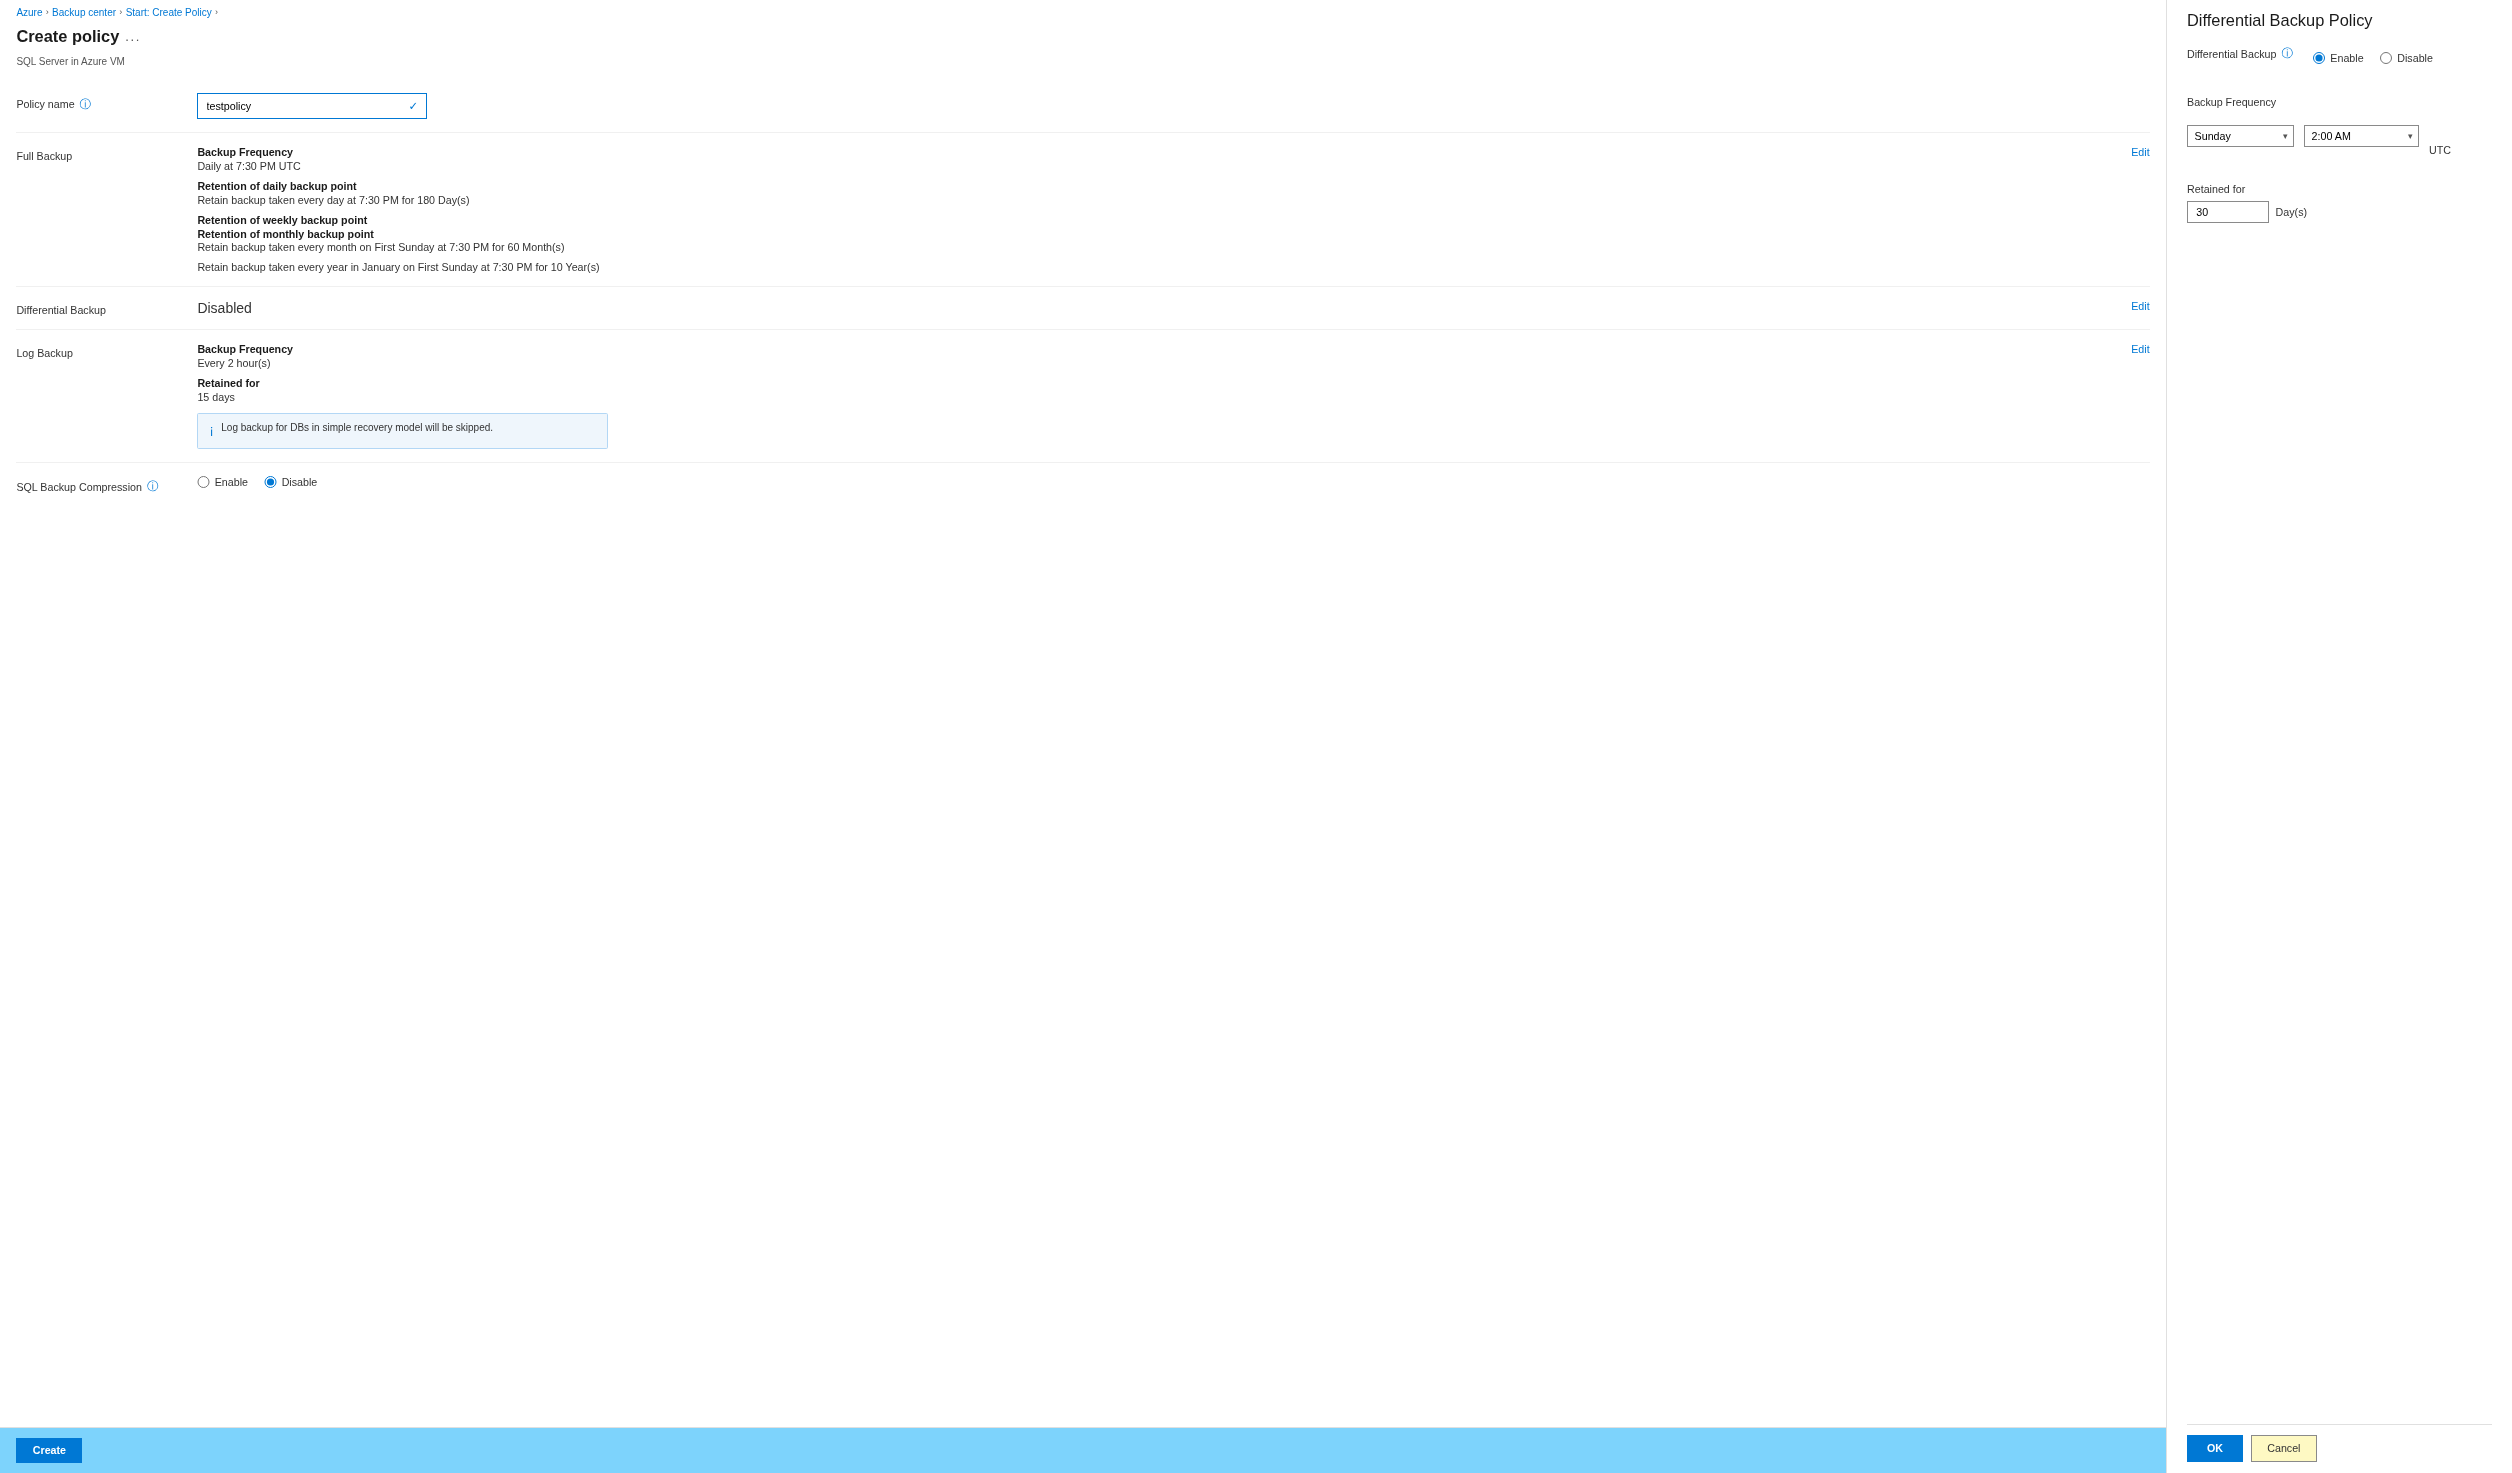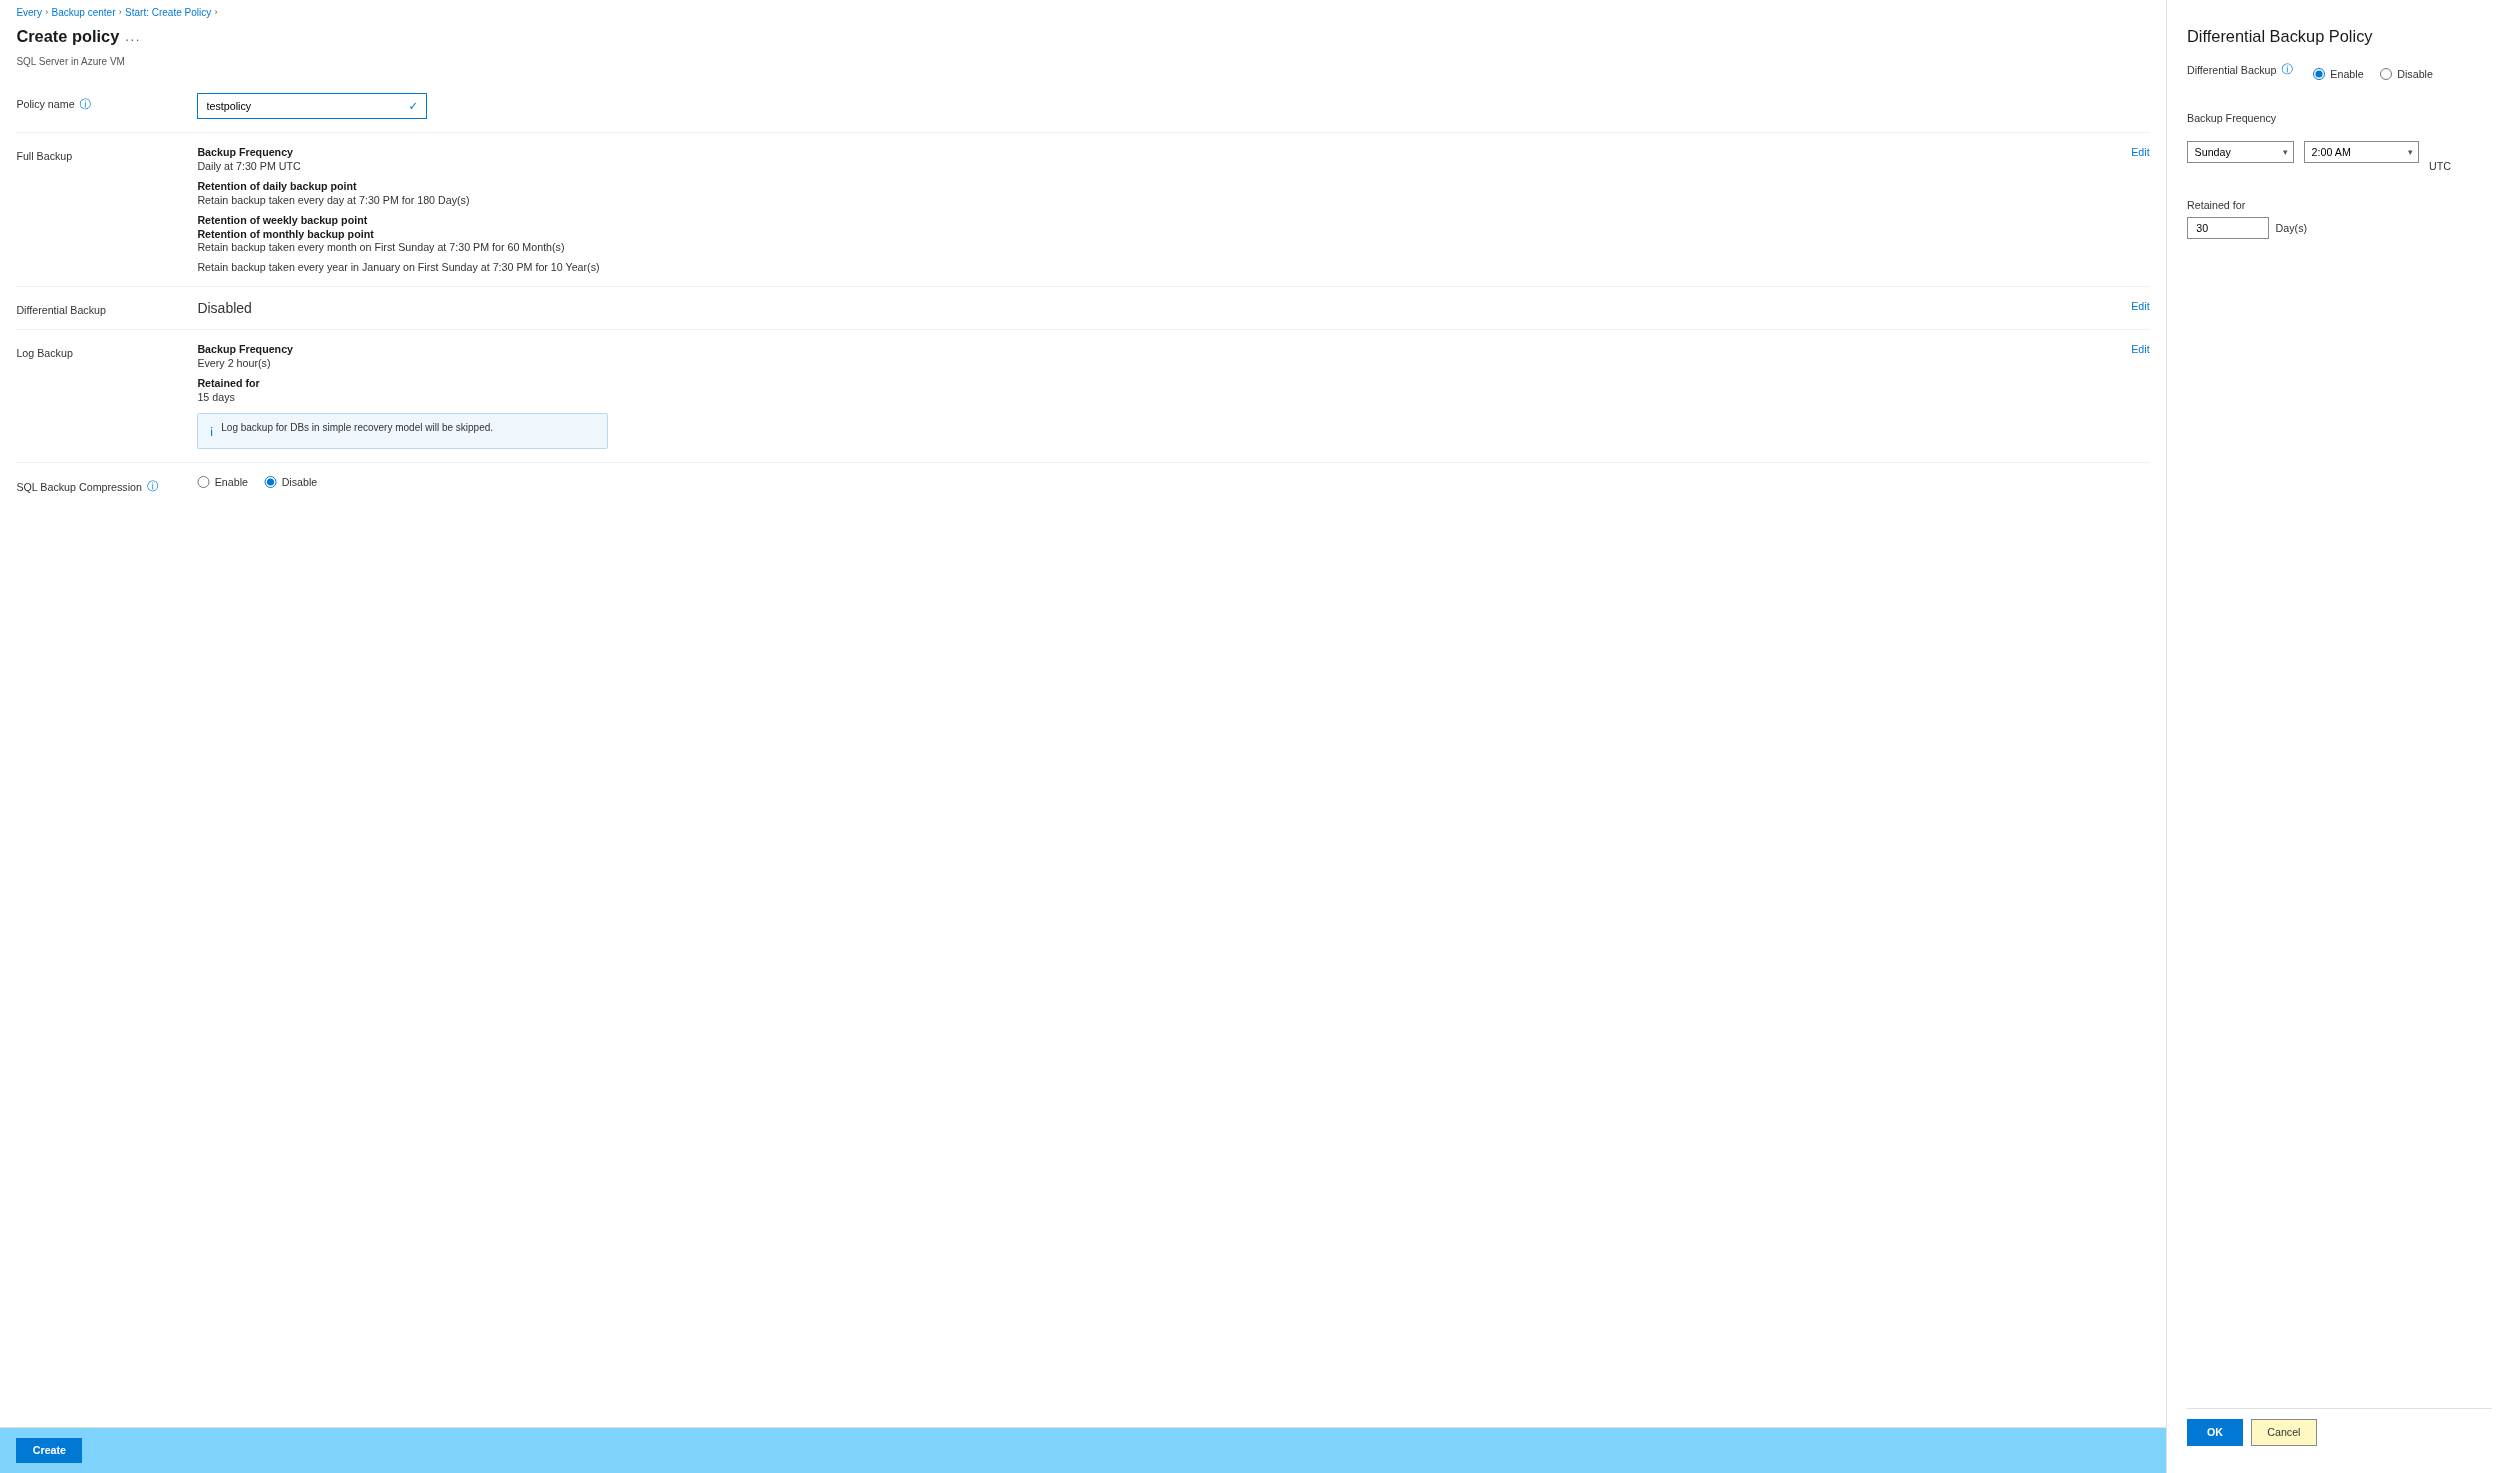--- a/index.html
+++ b/index.html
@@ -48,21 +48,21 @@
 
     .radio-group { display: flex; align-items: center; gap: 16.4px; }
     .radio-option { display: flex; align-items: center; gap: 5px; cursor: pointer; font-size: 10.7px; }
     .radio-option input[type="radio"] { accent-color: #0078d4; width: 12.3px; height: 12.3px; }
 
     
     .bottom-bar { padding: 10px 16.4px; border-top: 0.8px solid #e0e0e0; background: #7dd3fc; }
     .create-btn { background: #0078d4; color: #fff; border: none; padding: 6.6px 16.4px; font-size: 10.7px; cursor: pointer; font-weight: 600; }
 
     
-    .right-panel { width: 345px; min-width: 345px; display: flex; flex-direction: column; padding: 27px 20px; }
+    .right-panel { width: 345px; min-width: 345px; display: flex; flex-direction: column; padding: 11px 20px; }
 
     .panel-title { font-size: 16.4px; font-weight: 300; color: #1a1a1a; margin-bottom: 16.4px; }
 
     .panel-section { margin-bottom: 16.4px; }
     .panel-label { font-size: 10.7px; color: #333; margin-bottom: 8.2px; display: flex; align-items: center; gap: 5px; }
     .panel-label .info-icon { color: #0078d4; font-size: 11.5px; cursor: pointer; }
 
     .panel-row { display: flex; align-items: center; gap: 10px; margin-bottom: 10px; }
 
     .utc-label { font-size: 10.7px; color: #333; margin-top: 28px; }
@@ -81,21 +81,21 @@
 
     .input-row { display: flex; align-items: center; gap: 6.6px; }
   </style>
 </head>
 <body>
 
 <div class="main-layout">
 
   <div class="left-panel">
     <div class="breadcrumb">
-      <span>Every</span>
+      <span>Azure</span>
       <span class="separator">›</span>
       <span>Backup center</span>
       <span class="separator">›</span>
       <span>Start: Create Policy</span>
       <span class="separator">›</span>
     </div>
 
     <div class="page-header">
       <h1 class="page-title">Create policy</h1>
       <span class="more-icon">...</span>

